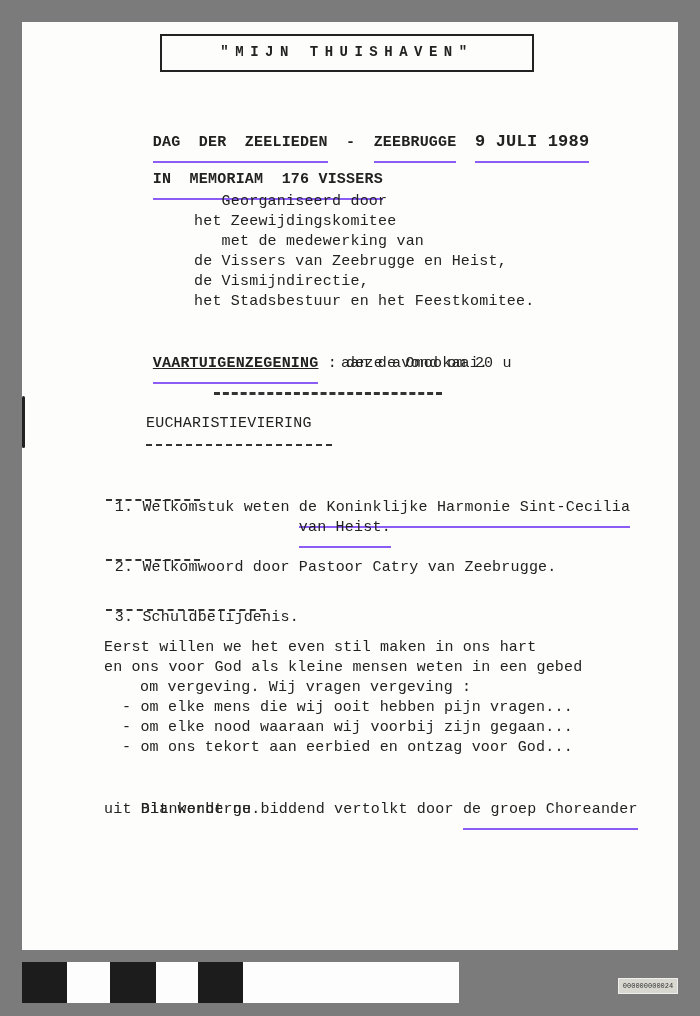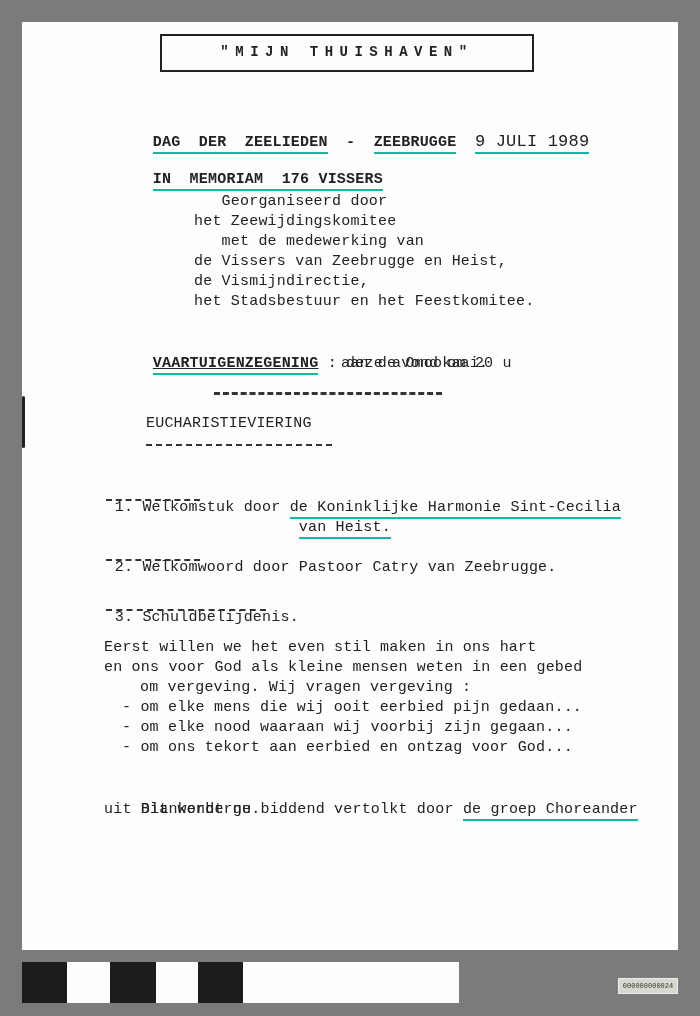--- a/index.html
+++ b/index.html
@@ -13,42 +13,42 @@
   }
   .txt { position:absolute; font-size:15px; line-height:20px; white-space:pre; letter-spacing:0.2px; color:#222; }
   .title-box {
     position:absolute; left:138px; top:12px; width:374px; height:38px;
     border:2px solid #222; box-sizing:border-box;
   }
   .title-box span {
     position:absolute; left:0; right:0; top:8px; text-align:center;
     font-size:14px; letter-spacing:6.5px; font-weight:bold; color:#222; white-space:pre;
   }
-  .ul { border-bottom:2px solid #14b8a6; padding-bottom:1px; }
+  .ul { border-bottom:2px solid #8b5cf6; padding-bottom:10px; }
   .dul { position:absolute; height:0; border-top:2px dashed #333; }
   .rule { position:absolute; height:0; border-top:3px dashed #333; }
   .hw-mark { position:absolute; left:0px; top:374px; width:3px; height:52px; background:#222; border-radius:2px; }
   .calbar { position:absolute; top:962px; height:41px; }
   .barcode-label {
     position:absolute; left:618px; top:978px; width:58px; height:14px;
     background:#d8d8d0; border:1px solid #eee; font-size:7px; line-height:14px; text-align:center; color:#333;
     letter-spacing:0px;
   }
 </style>
 </head>
 <body>
 
 <div class="page">
 
   <div class="title-box">
     <span>"MIJN THUISHAVEN"</span>
   </div>
 
   <div class="txt" style="left:94px; top:90px; font-weight:bold;">
-    <span class="ul">DAG  DER  ZEELIEDEN</span><span>  </span><span>-</span><span>  </span><span class="ul">ZEEBRUGGE</span><span>  </span><span class="ul" style="font-size:17px; font-weight:normal;">9 JULI 1989</span>
+    <span class="ul">DAG  DER  ZEELIEDEN</span><span>  </span><span>-</span><span>  </span><span class="ul">ZEEBRUGGE</span><span>  </span><span class="ul" style="font-size:17px; font-weight:bold;">9 JULI 1989</span>
   </div>
 
   <div class="txt" style="left:94px; top:128px; font-weight:bold;">
     <span class="ul">IN  MEMORIAM  176 VISSERS</span>
   </div>
 
   <div class="txt" style="left:172px; top:170px;">   Georganiseerd door</div>
   <div class="txt" style="left:172px; top:190px;">het Zeewijdingskomitee</div>
   <div class="txt" style="left:172px; top:210px;">   met de medewerking van</div>
   <div class="txt" style="left:172px; top:230px;">de Vissers van Zeebrugge en Heist,</div>
@@ -59,41 +59,41 @@
     <span class="ul" style="font-weight:bold;text-decoration:underline;">VAARTUIGENZEGENING</span><span> : </span><span>deze avond om 20 u</span>
   </div>
   <div class="txt" style="left:300px; top:332px;margin-left:19px;">aan de Omookaai.</div>
 
   <div class="rule" style="left:192px; top:370px; width:228px;"></div>
 
   <div class="txt" style="left:124px; top:392px;">EUCHARISTIEVIERING</div>
   <div class="rule" style="left:124px; top:422px; width:186px; border-top-width:2px;"></div>
 
   <div class="txt" style="left:56px; top:456px;">
-    <span>1.</span><span> </span><span>Welkomstuk</span><span> door </span><span class="ul">de Koninklijke Harmonie Sint-Cecilia</span>
+    <span>1.</span><span> </span><span>Welkomstuk</span><span> weten </span><span class="ul">de Koninklijke Harmonie Sint-Cecilia</span>
   </div>
   <div class="dul" style="left:84px; top:477px; width:94px;"></div>
   <div class="txt" style="left:240px; top:476px;text-align:right;">
     <span class="ul">van Heist.</span>
   </div>
 
   <div class="txt" style="left:56px; top:516px;">
     <span>2.</span><span> </span><span>Welkomwoord</span><span> door Pastoor Catry van Zeebrugge.</span>
   </div>
   <div class="dul" style="left:84px; top:537px; width:94px;"></div>
 
   <div class="txt" style="left:56px; top:566px;">
     <span>3.</span><span> </span><span>Schuldbelijdenis.</span>
   </div>
   <div class="dul" style="left:84px; top:587px; width:160px;"></div>
 
   <div class="txt" style="left:82px; top:616px;">Eerst willen we het even stil maken in ons hart</div>
   <div class="txt" style="left:82px; top:636px;text-align:center;">en ons voor God als kleine mensen weten in een gebed</div>
   <div class="txt" style="left:82px; top:656px;margin-left:36px;">om vergeving. Wij vragen vergeving :</div>
-  <div class="txt" style="left:100px; top:676px;">- om elke mens die wij ooit eerbied pijn gedaan...</div>
+  <div class="txt" style="left:100px; top:676px;">- om elke mens die wij ooit hebben pijn vragen...</div>
   <div class="txt" style="left:100px; top:696px;">- om elke nood waaraan wij voorbij zijn gegaan...</div>
   <div class="txt" style="left:100px; top:716px;">- om ons tekort aan eerbied en ontzag voor God...</div>
 
   <div class="txt" style="left:82px; top:758px;">
     <span>Dit wordt nu biddend vertolkt door </span><span class="ul">de groep Choreander</span>
   </div>
   <div class="txt" style="left:82px; top:778px;">uit Blankenberge.</div>
 </div>
 
 <div class="hw-mark" style="left:22px; top:396px;"></div>

